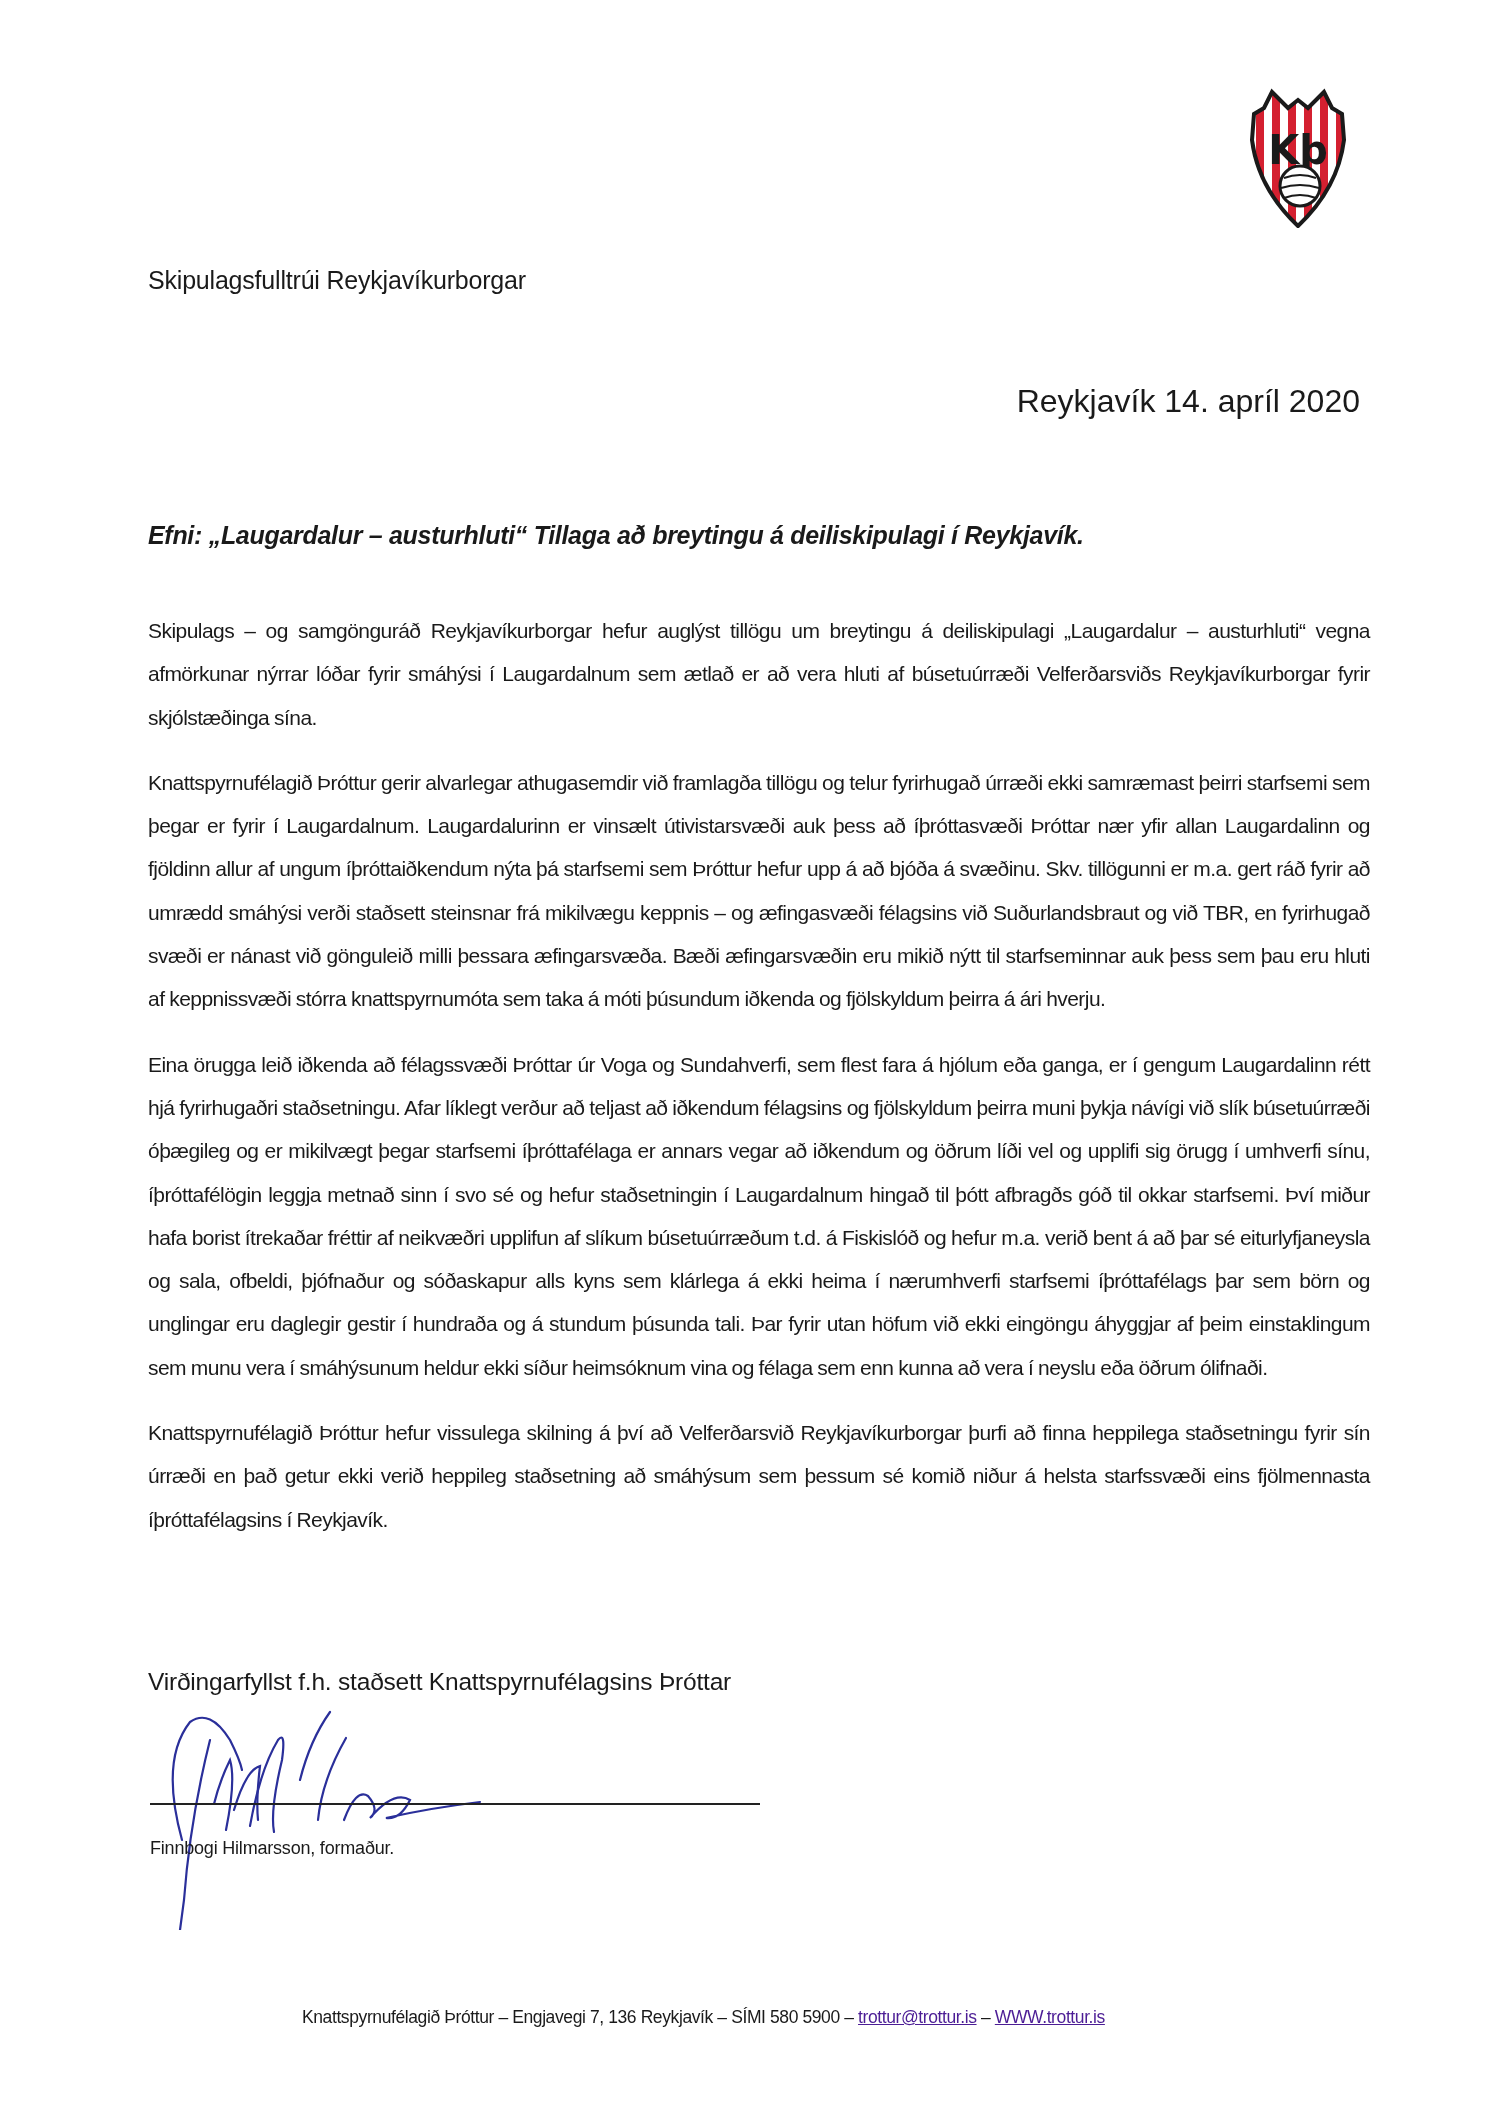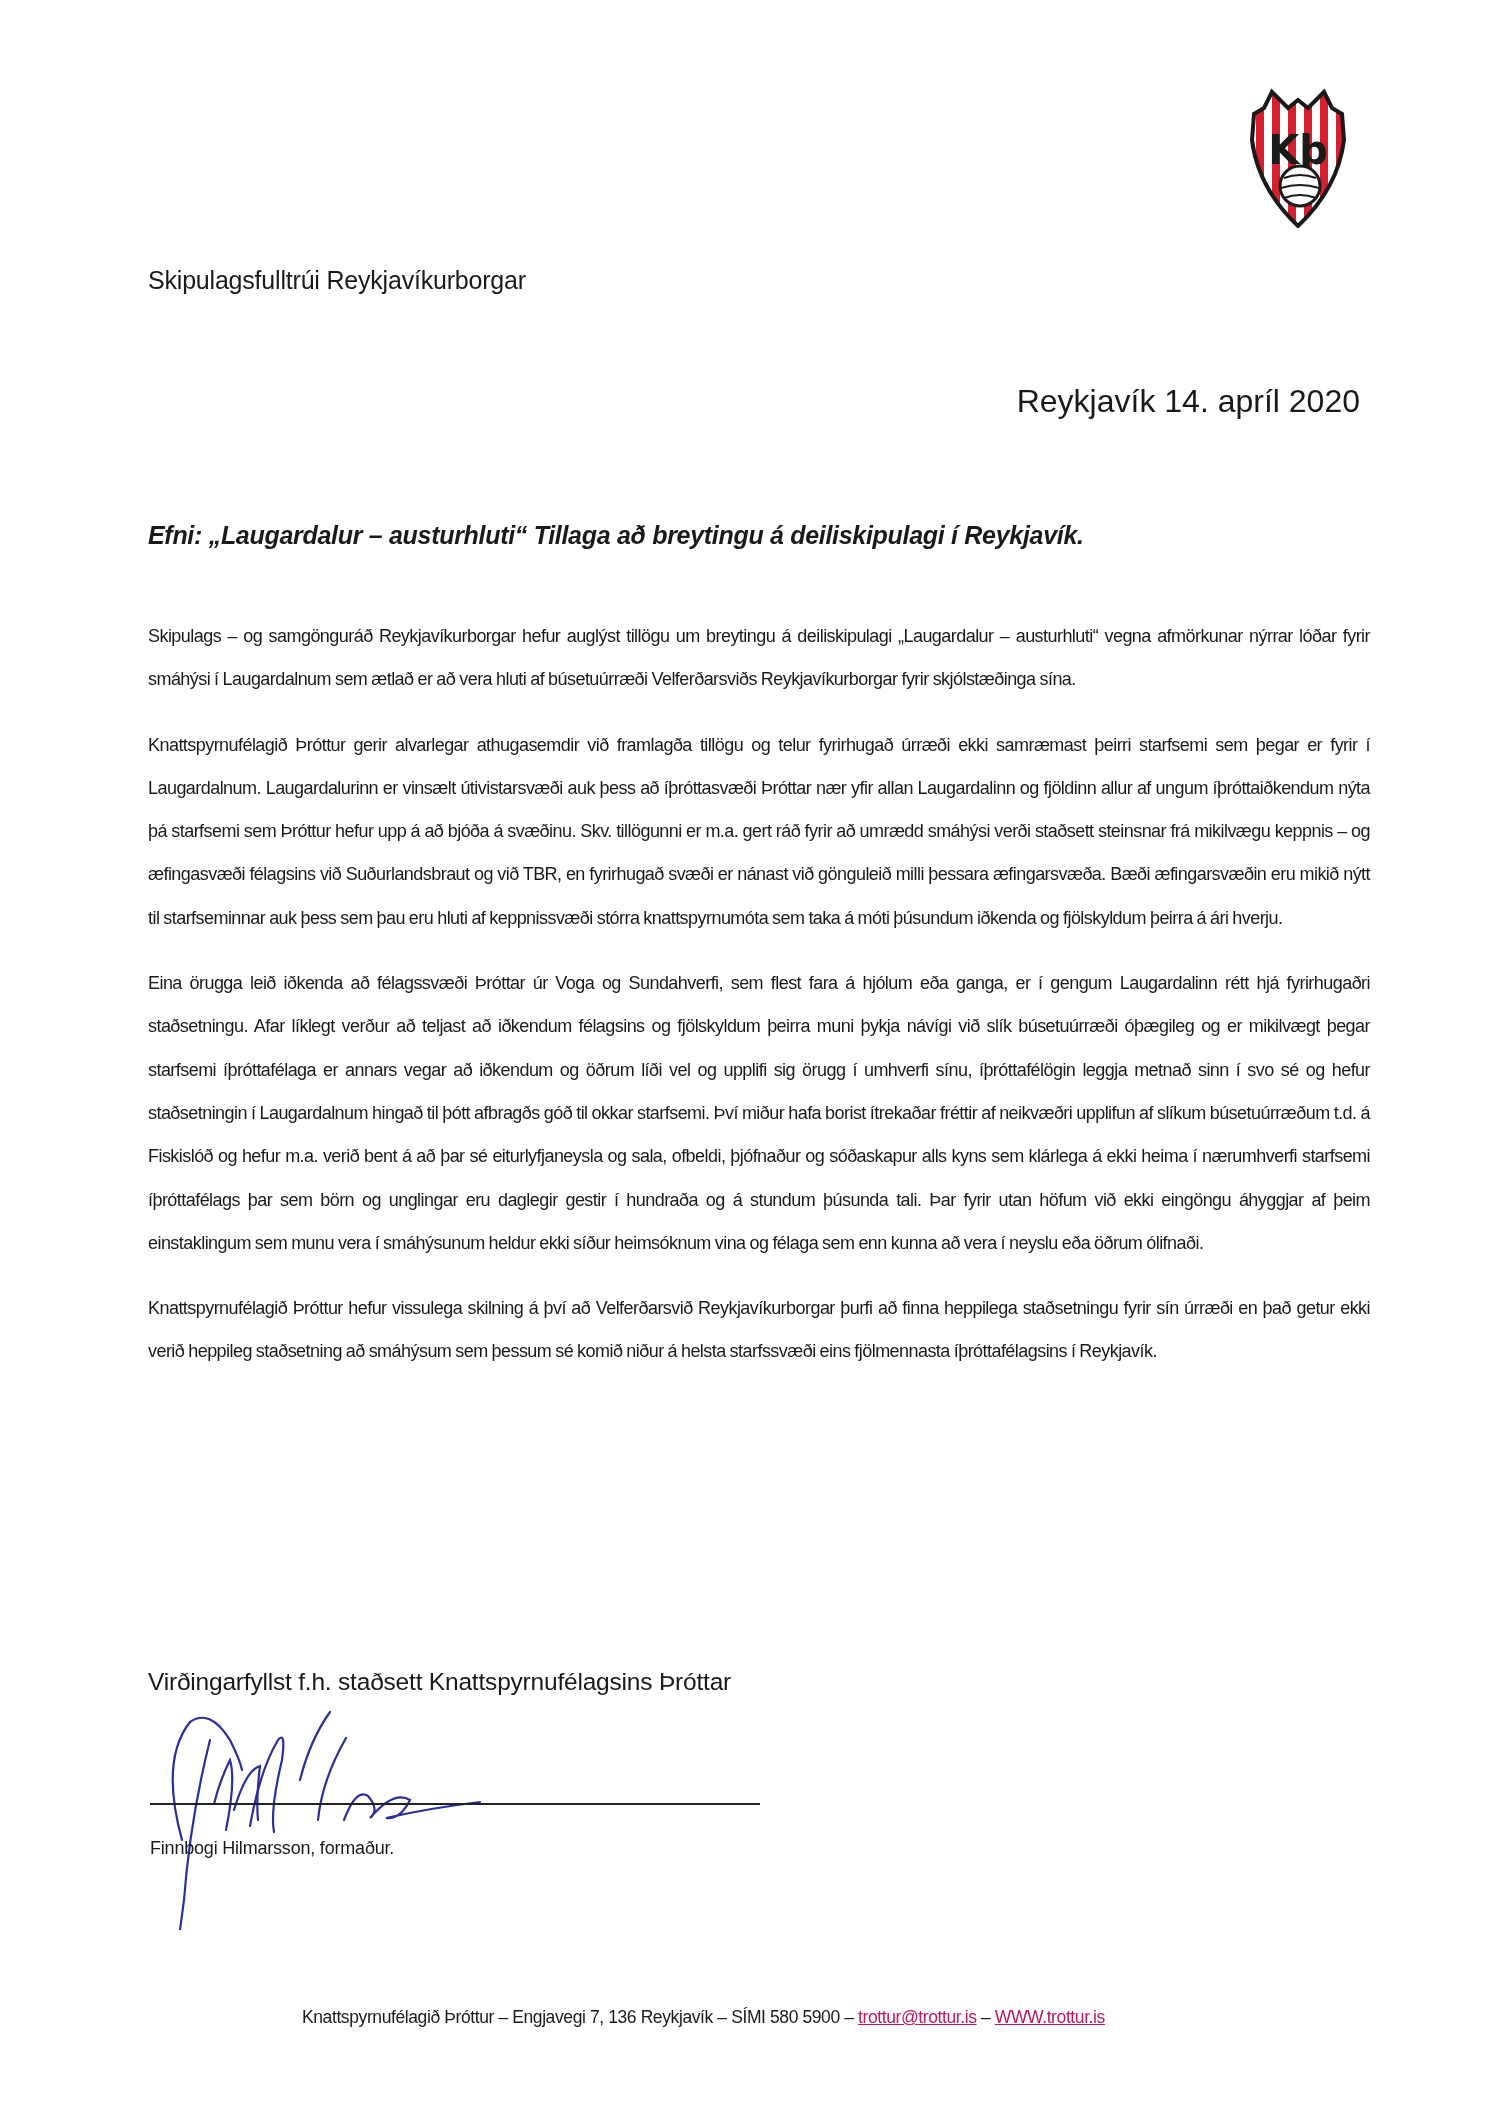--- a/index.html
+++ b/index.html
@@ -4,28 +4,28 @@
   <style>
     html, body { margin: 0; padding: 0; background: #ffffff; }
     body { width: 1500px; height: 2122px; position: relative; overflow: hidden;
            font-family: "Liberation Sans", "DejaVu Sans", sans-serif; color: #1a1a1a; }
     .logo { position: absolute; left: 1228px; top: 78px; width: 140px; height: 150px; }
     .recipient { position: absolute; left: 148px; top: 266px; font-size: 25px; letter-spacing: -0.2px; }
     .date { position: absolute; right: 140px; top: 383px; font-size: 32px; }
     .subject { position: absolute; left: 148px; top: 521px; font-size: 25px; font-weight: bold;
                font-style: italic; letter-spacing: -0.3px; }
     .body { position: absolute; left: 148px; top: 605px; width: 1222px; }
-    .para { font-size: 18px; line-height: 43.3px; text-align: justify; margin: 10px 0 22px 0;
+    .para { font-size: 21px; line-height: 43.3px; text-align: justify; margin: 4px 0 22px 0;
             letter-spacing: -0.55px; word-spacing: -0.5px; }
     .closing { position: absolute; left: 148px; top: 1668px; font-size: 24.5px; letter-spacing: -0.2px; }
     .sig-line { position: absolute; left: 150px; top: 1803px; width: 610px; height: 2px; background: #222; }
     .signature { position: absolute; left: 150px; top: 1700px; width: 430px; height: 230px; }
     .signer { position: absolute; left: 150px; top: 1838px; font-size: 18px; letter-spacing: -0.2px; }
     .footer { position: absolute; left: 302px; top: 2007px; font-size: 17.5px; letter-spacing: -0.4px; white-space: nowrap; }
-    .footer a { color: #be185d; text-decoration: underline; }
+    .footer a { color: #4c1d95; text-decoration: underline; }
   </style>
 </head>
 <body>
 
 <div class="logo">
   <svg width="140" height="150" viewBox="0 0 140 150">
     <defs>
       <clipPath id="shield">
         <path d="M44 14 L60 30 L70 22 L80 30 L96 14 L104 30 L114 36 L116 62 Q110 110 70 148 Q30 110 24 62 L26 36 L36 30 Z"></path>
       </clipPath>

